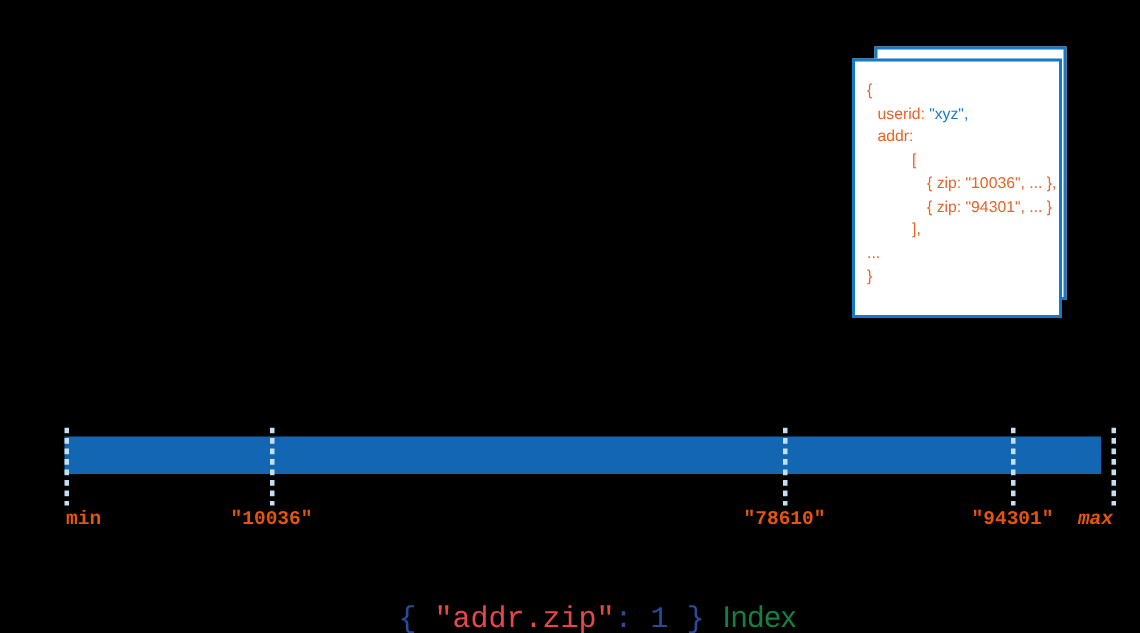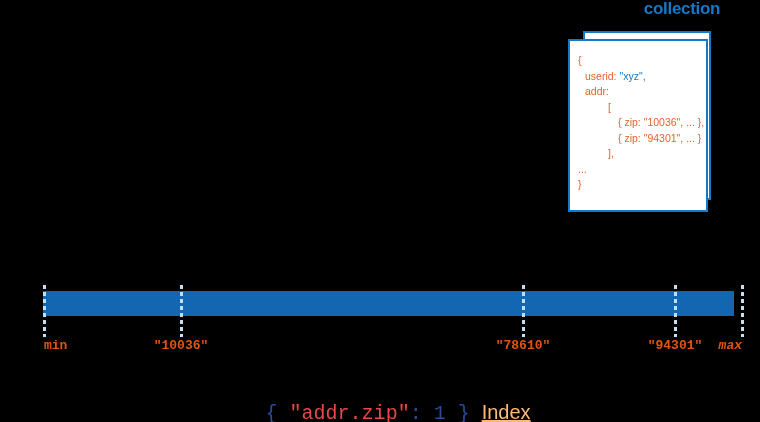--- a/index.html
+++ b/index.html
@@ -126,32 +126,30 @@
   }
   .cap-str {
     color: #e6484a;
     font-family: "Liberation Mono", monospace;
   }
   .cap-num {
     color: #2a4b9b;
     font-family: "Liberation Mono", monospace;
   }
   .cap-word {
-    color: #fdba74;
+    color: #15803d;
     font-family: "Liberation Sans", sans-serif;
     font-weight: normal;
-    text-decoration: underline;
   }
 </style>
 </head>
 <body>
 
 <div id="collection-group">
 
-  <div id="collection-title">collection</div>
 
   <div class="doc-card" id="doc-card-back"></div>
 
   <div class="doc-card" id="doc-card-front">
     <div id="doc-body"><span class="doc-line "><span class="k-orange">{</span></span><span class="doc-line ind1"><span class="k-orange">userid: </span><span class="k-blue">"xyz"</span><span class="k-blue">,</span></span><span class="doc-line ind1"><span class="k-orange">addr:</span></span><span class="doc-line ind2"><span class="k-orange">[</span></span><span class="doc-line ind3"><span class="k-orange">{ zip: "10036", ... },</span></span><span class="doc-line ind3"><span class="k-orange">{ zip: "94301", ... }</span></span><span class="doc-line ind2"><span class="k-orange">],</span></span><span class="doc-line "><span class="k-orange">...</span></span><span class="doc-line "><span class="k-orange">}</span></span></div>
   </div>
 
 </div>
 
 <div id="index-bar-area">

